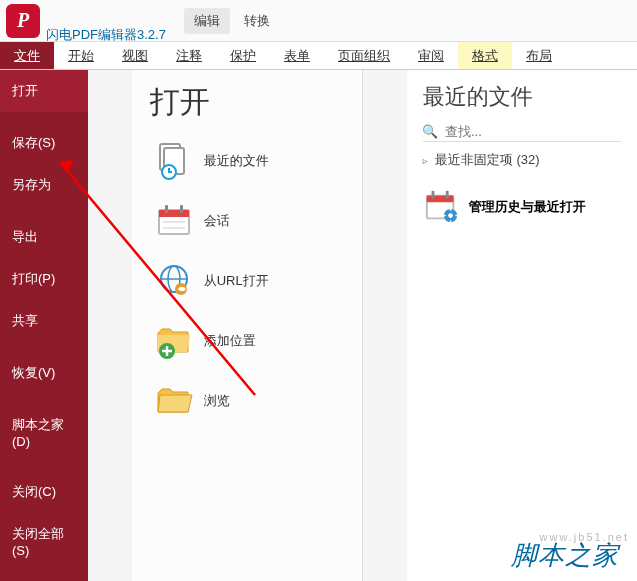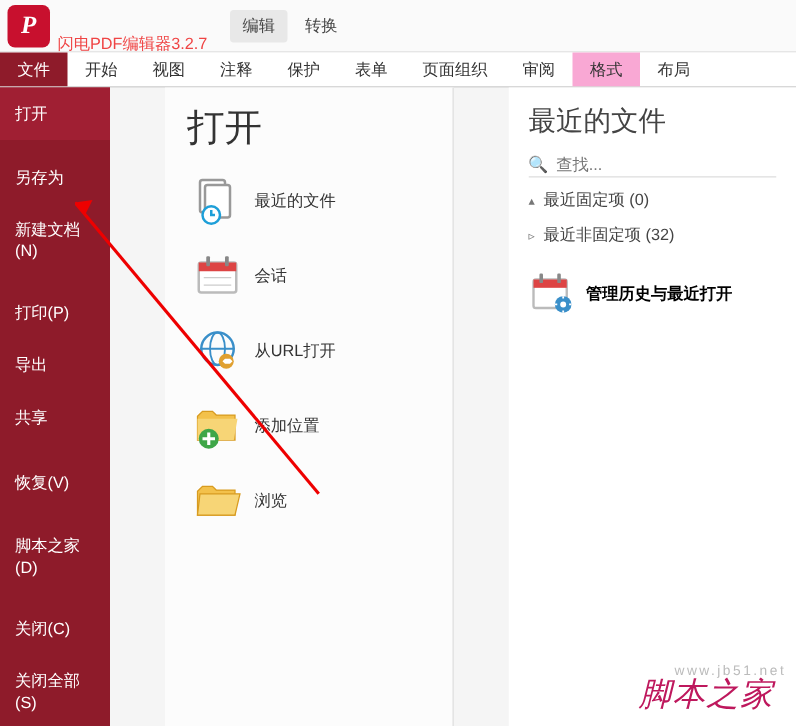--- a/index.html
+++ b/index.html
@@ -1,28 +1,28 @@
 <!DOCTYPE html>
 <html><head>
 <meta charset="utf-8">
 <style>
 * { margin:0; padding:0; box-sizing:border-box; font-family:"Microsoft YaHei",Arial,sans-serif; }
 body { width:637px; height:581px; background:#f5f5f5; overflow:hidden; position:relative; }
 
 .titlebar { height:42px; display:flex; align-items:center; background:#fafafa; border-bottom:1px solid #e0e0e0; font-size:13px; }
 .titlebar .logo { width:34px; height:34px; margin:0 6px; background:#c8102e; border-radius:6px; display:flex; align-items:center; justify-content:center; color:#fff; font-style:italic; font-weight:bold; font-size:20px; font-family:Georgia,serif; }
-.titlebar .title-txt { color:#ef4444;margin-top:28px; }
+.titlebar .title-txt { color:#0369a1;margin-top:28px; }
 .titlebar .tabs { margin-left:18px; display:flex; gap:4px; }
 .titlebar .tab { padding:4px 10px; font-size:13px; color:#444; border-radius:3px; }
 .titlebar .tab.active { background:#e8e8e8; }
 
 .ribbon { height:28px; display:flex; align-items:stretch; background:#fff; border-bottom:1px solid #ccc; font-size:13px; }
-.ribbon .rtab { padding:0 14px; display:flex; align-items:center; color:#333; border-right:0; }
+.ribbon .rtab { padding:0 14px; display:flex; align-items:center; color:#333; border-right:0;text-decoration:underline; }
 .ribbon .rtab.file { background:#8e1b2a; color:#fff; font-weight:500; }
-.ribbon .rtab.active { background:#f9a8d4; }
+.ribbon .rtab.active { background:#fef9c3; }
 
 .main { display:flex; height:calc(581px - 70px);gap:44px; }
 
 .sidebar { width:110px; background:#8e1b2a; color:#fff; font-size:13px; display:flex; flex-direction:column; }
 .sidebar .item { padding:12px 12px; cursor:pointer; }
 .sidebar .item.active { background:#a01f33; }
 .sidebar .gap { height:10px; }
 
 .center { width:290px; background:#fcfcfc; border-right:1px solid #ddd; padding:0 0 0 0; }
 .center h1 { font-size:30px; font-weight:400; color:#333; padding:12px 18px 8px; }
@@ -34,21 +34,21 @@
 .right .search { display:flex; align-items:center; border-bottom:1px solid #ddd; padding:2px 0; color:#999; margin-bottom:4px; }
 .right .search span.mag { margin-right:6px; }
 .right input { border:none; outline:none; font-size:13px; flex:1; background:transparent; color:#1d4ed8; }
 .right .treeitem { padding:5px 0; color:#444; }
 .right .treeitem .tri { display:inline-block; width:10px; color:#777; font-size:10px; margin-right:2px; }
 .right .history { display:flex; align-items:center; margin-top:14px;font-weight:bold; }
 .right .history .ic { width:38px; height:38px; margin-right:8px; }
 
 .arrow { position:absolute; left:60px; top:150px; pointer-events:none; }
 
-.watermark { position:absolute; right:18px; bottom:8px; font-family:"STKaiti","KaiTi",serif; font-size:26px; color:#be185d; font-style:italic; letter-spacing:1px; }
+.watermark { position:absolute; right:18px; bottom:8px; font-family:"STKaiti","KaiTi",serif; font-size:26px; color:#0369a1; font-style:italic; letter-spacing:1px; }
 .watermark2 { position:absolute; right:8px; bottom:38px; font-size:11px; color:#bbb; letter-spacing:2px; }
 </style>
 </head>
 <body>
 
 <div class="titlebar">
   <div class="logo">P</div>
   <div class="title-txt">闪电PDF编辑器3.2.7</div>
   <div class="tabs">
     <div class="tab active">编辑</div>
@@ -66,25 +66,25 @@
   <div class="rtab">页面组织</div>
   <div class="rtab">审阅</div>
   <div class="rtab active">格式</div>
   <div class="rtab">布局</div>
 </div>
 
 <div class="main">
   <div class="sidebar">
     <div class="item active">打开</div>
     <div class="gap"></div>
+    <div class="item">保存(S)</div>
     <div class="item">另存为</div>
-    <div class="item">新建文档(N)</div>
     <div class="gap"></div>
+    <div class="item">导出</div>
     <div class="item">打印(P)</div>
-    <div class="item">导出</div>
     <div class="item">共享</div>
     <div class="gap"></div>
     <div class="item">恢复(V)</div>
     <div class="gap"></div>
     <div class="item">脚本之家(D)</div>
     <div class="gap"></div>
     <div class="item">关闭(C)</div>
     <div class="item">关闭全部(S)</div>
   </div>
 
@@ -137,21 +137,20 @@
       <span>浏览</span>
     </div>
   </div>
 
   <div class="right">
     <h2>最近的文件</h2>
     <div class="search">
       <span class="mag">🔍</span>
       <input placeholder="查找..." style="">
     </div>
-    <div class="treeitem"><span class="tri">▴</span><span>最近固定项 (0)</span></div>
     <div class="treeitem"><span class="tri">▹</span><span>最近非固定项 (32)</span></div>
     <div class="history">
       <svg class="ic" viewBox="0 0 40 40">
           <rect x="4" y="8" width="28" height="24" rx="2" fill="#fff" stroke="#bbb" stroke-width="2"></rect>
           <rect x="4" y="8" width="28" height="7" fill="#d44"></rect>
           <rect x="9" y="3" width="3" height="8" rx="1" fill="#888"></rect>
           <rect x="24" y="3" width="3" height="8" rx="1" fill="#888"></rect>
           <circle cx="29" cy="29" r="7" fill="#3a8fc9"></circle>
           <circle cx="29" cy="29" r="2.5" fill="#fff"></circle>
           <g stroke="#fff" stroke-width="1.5">

